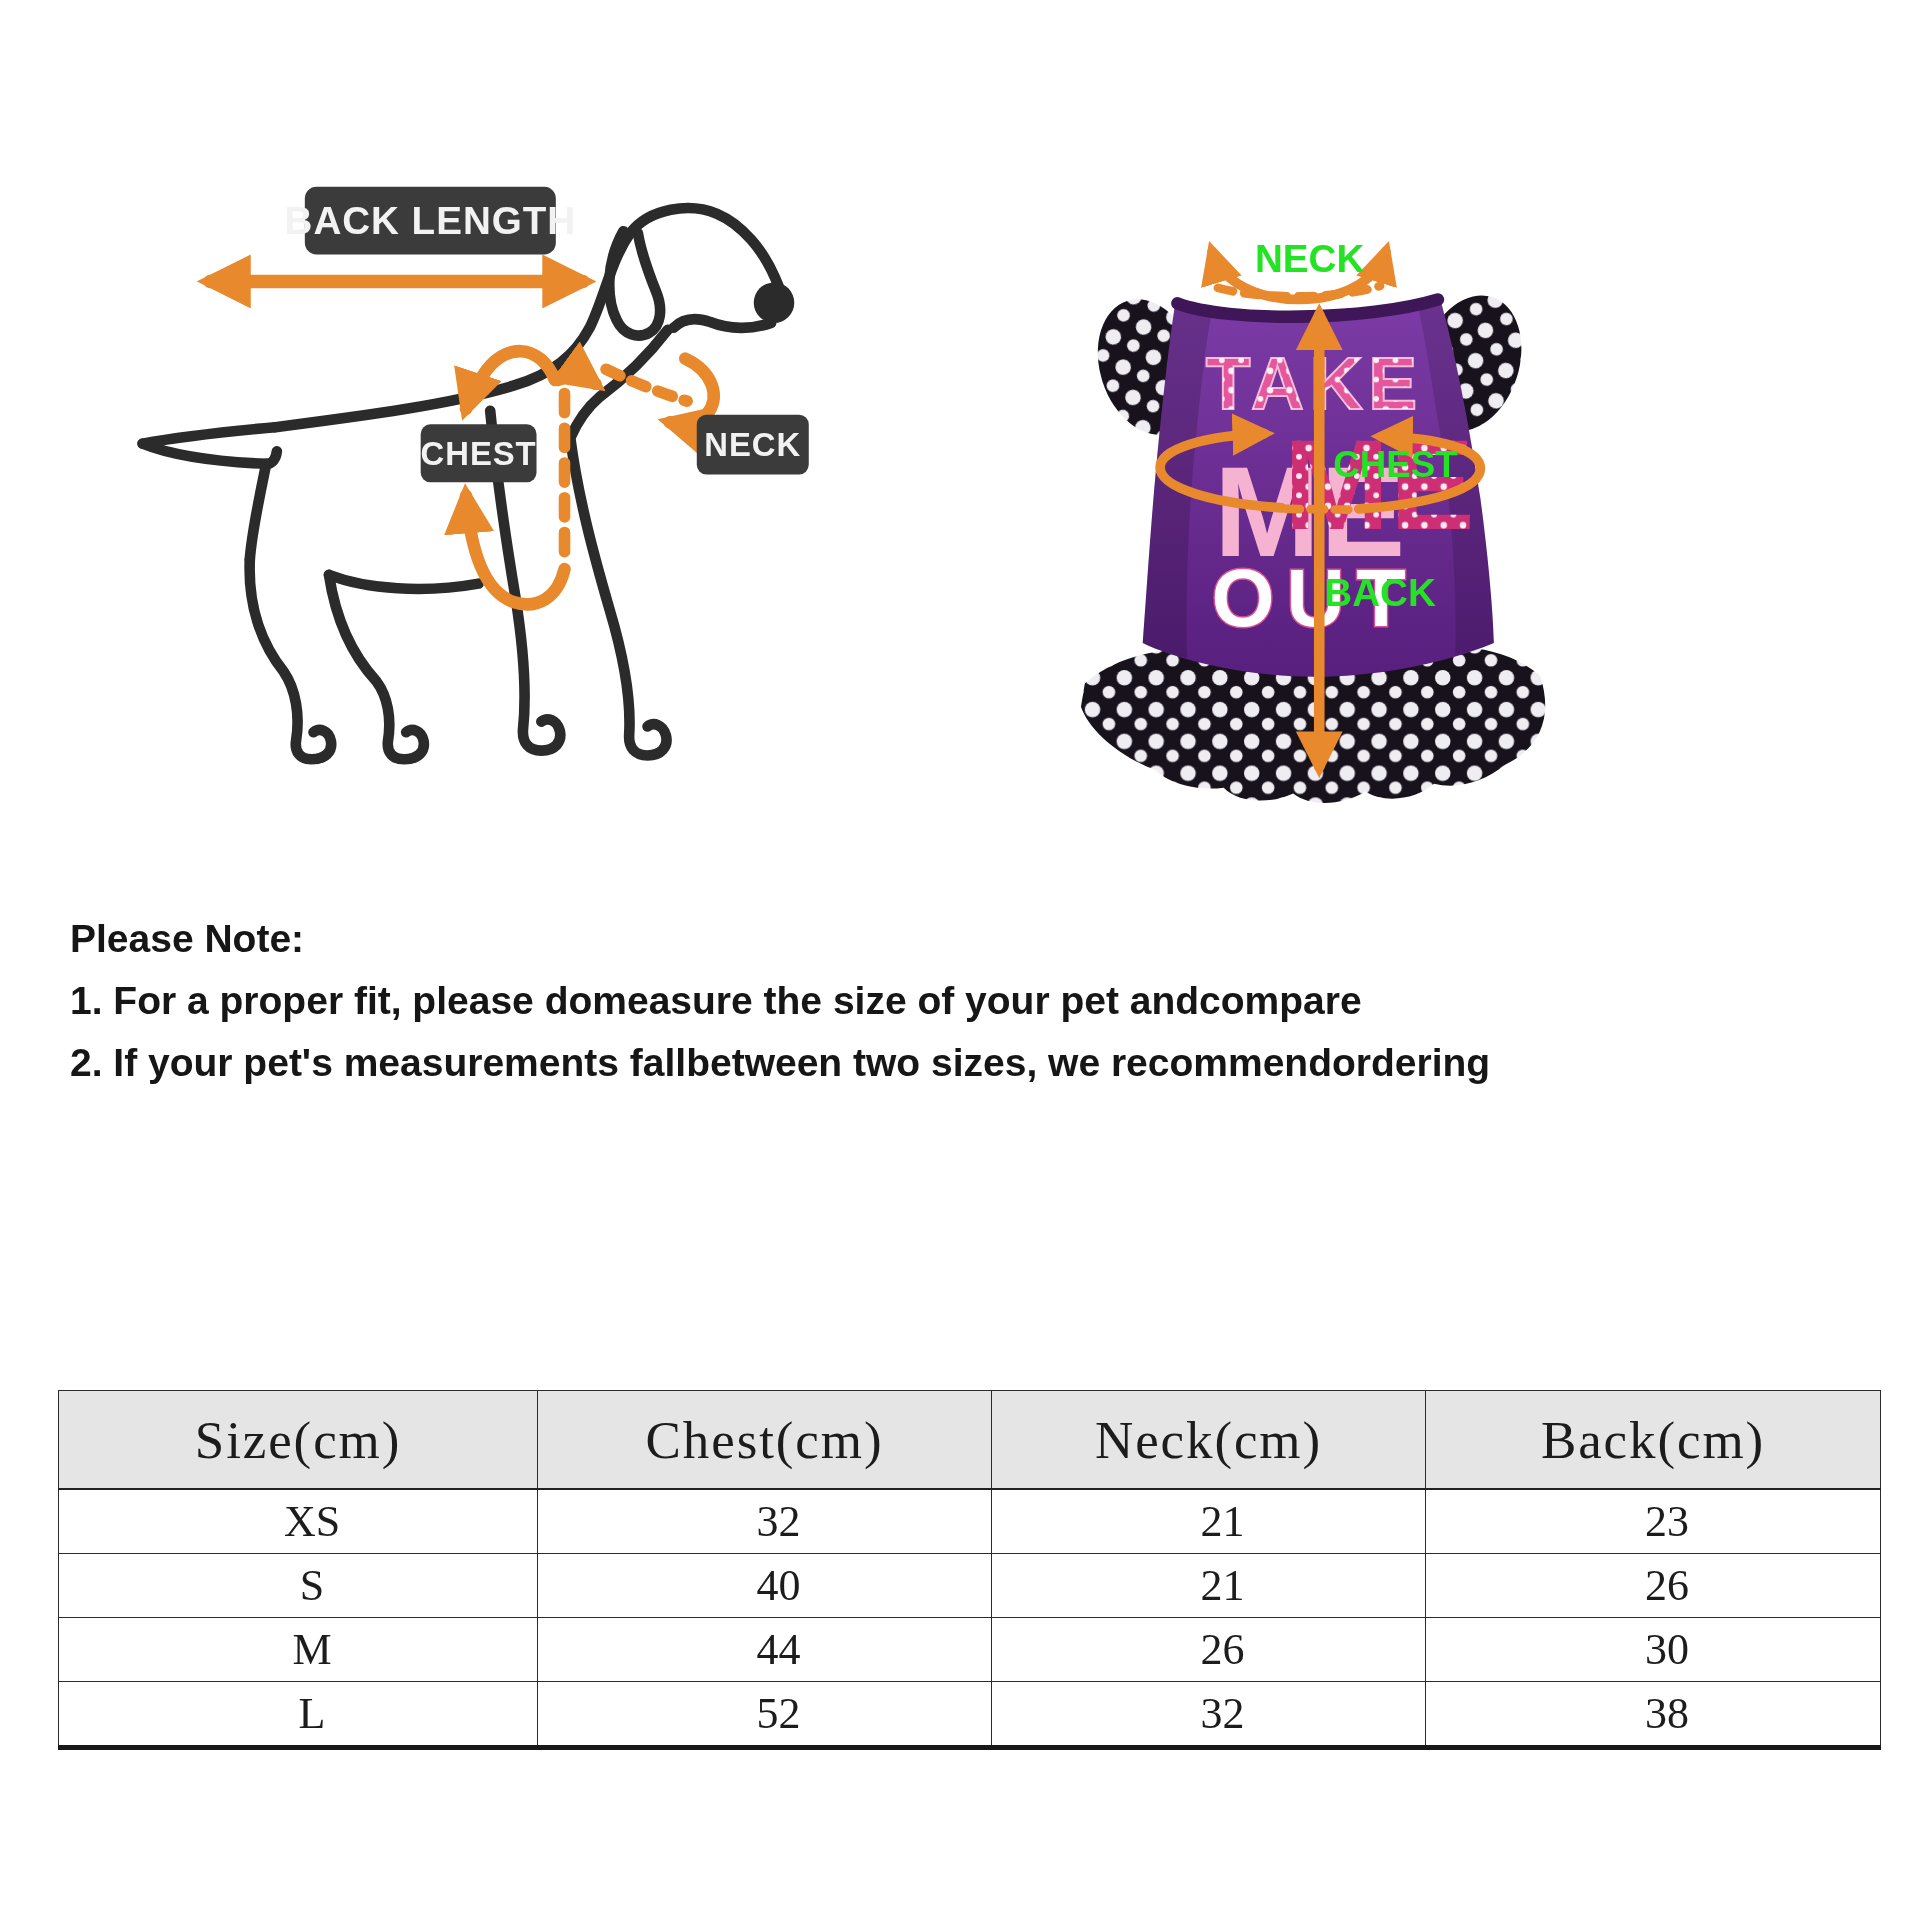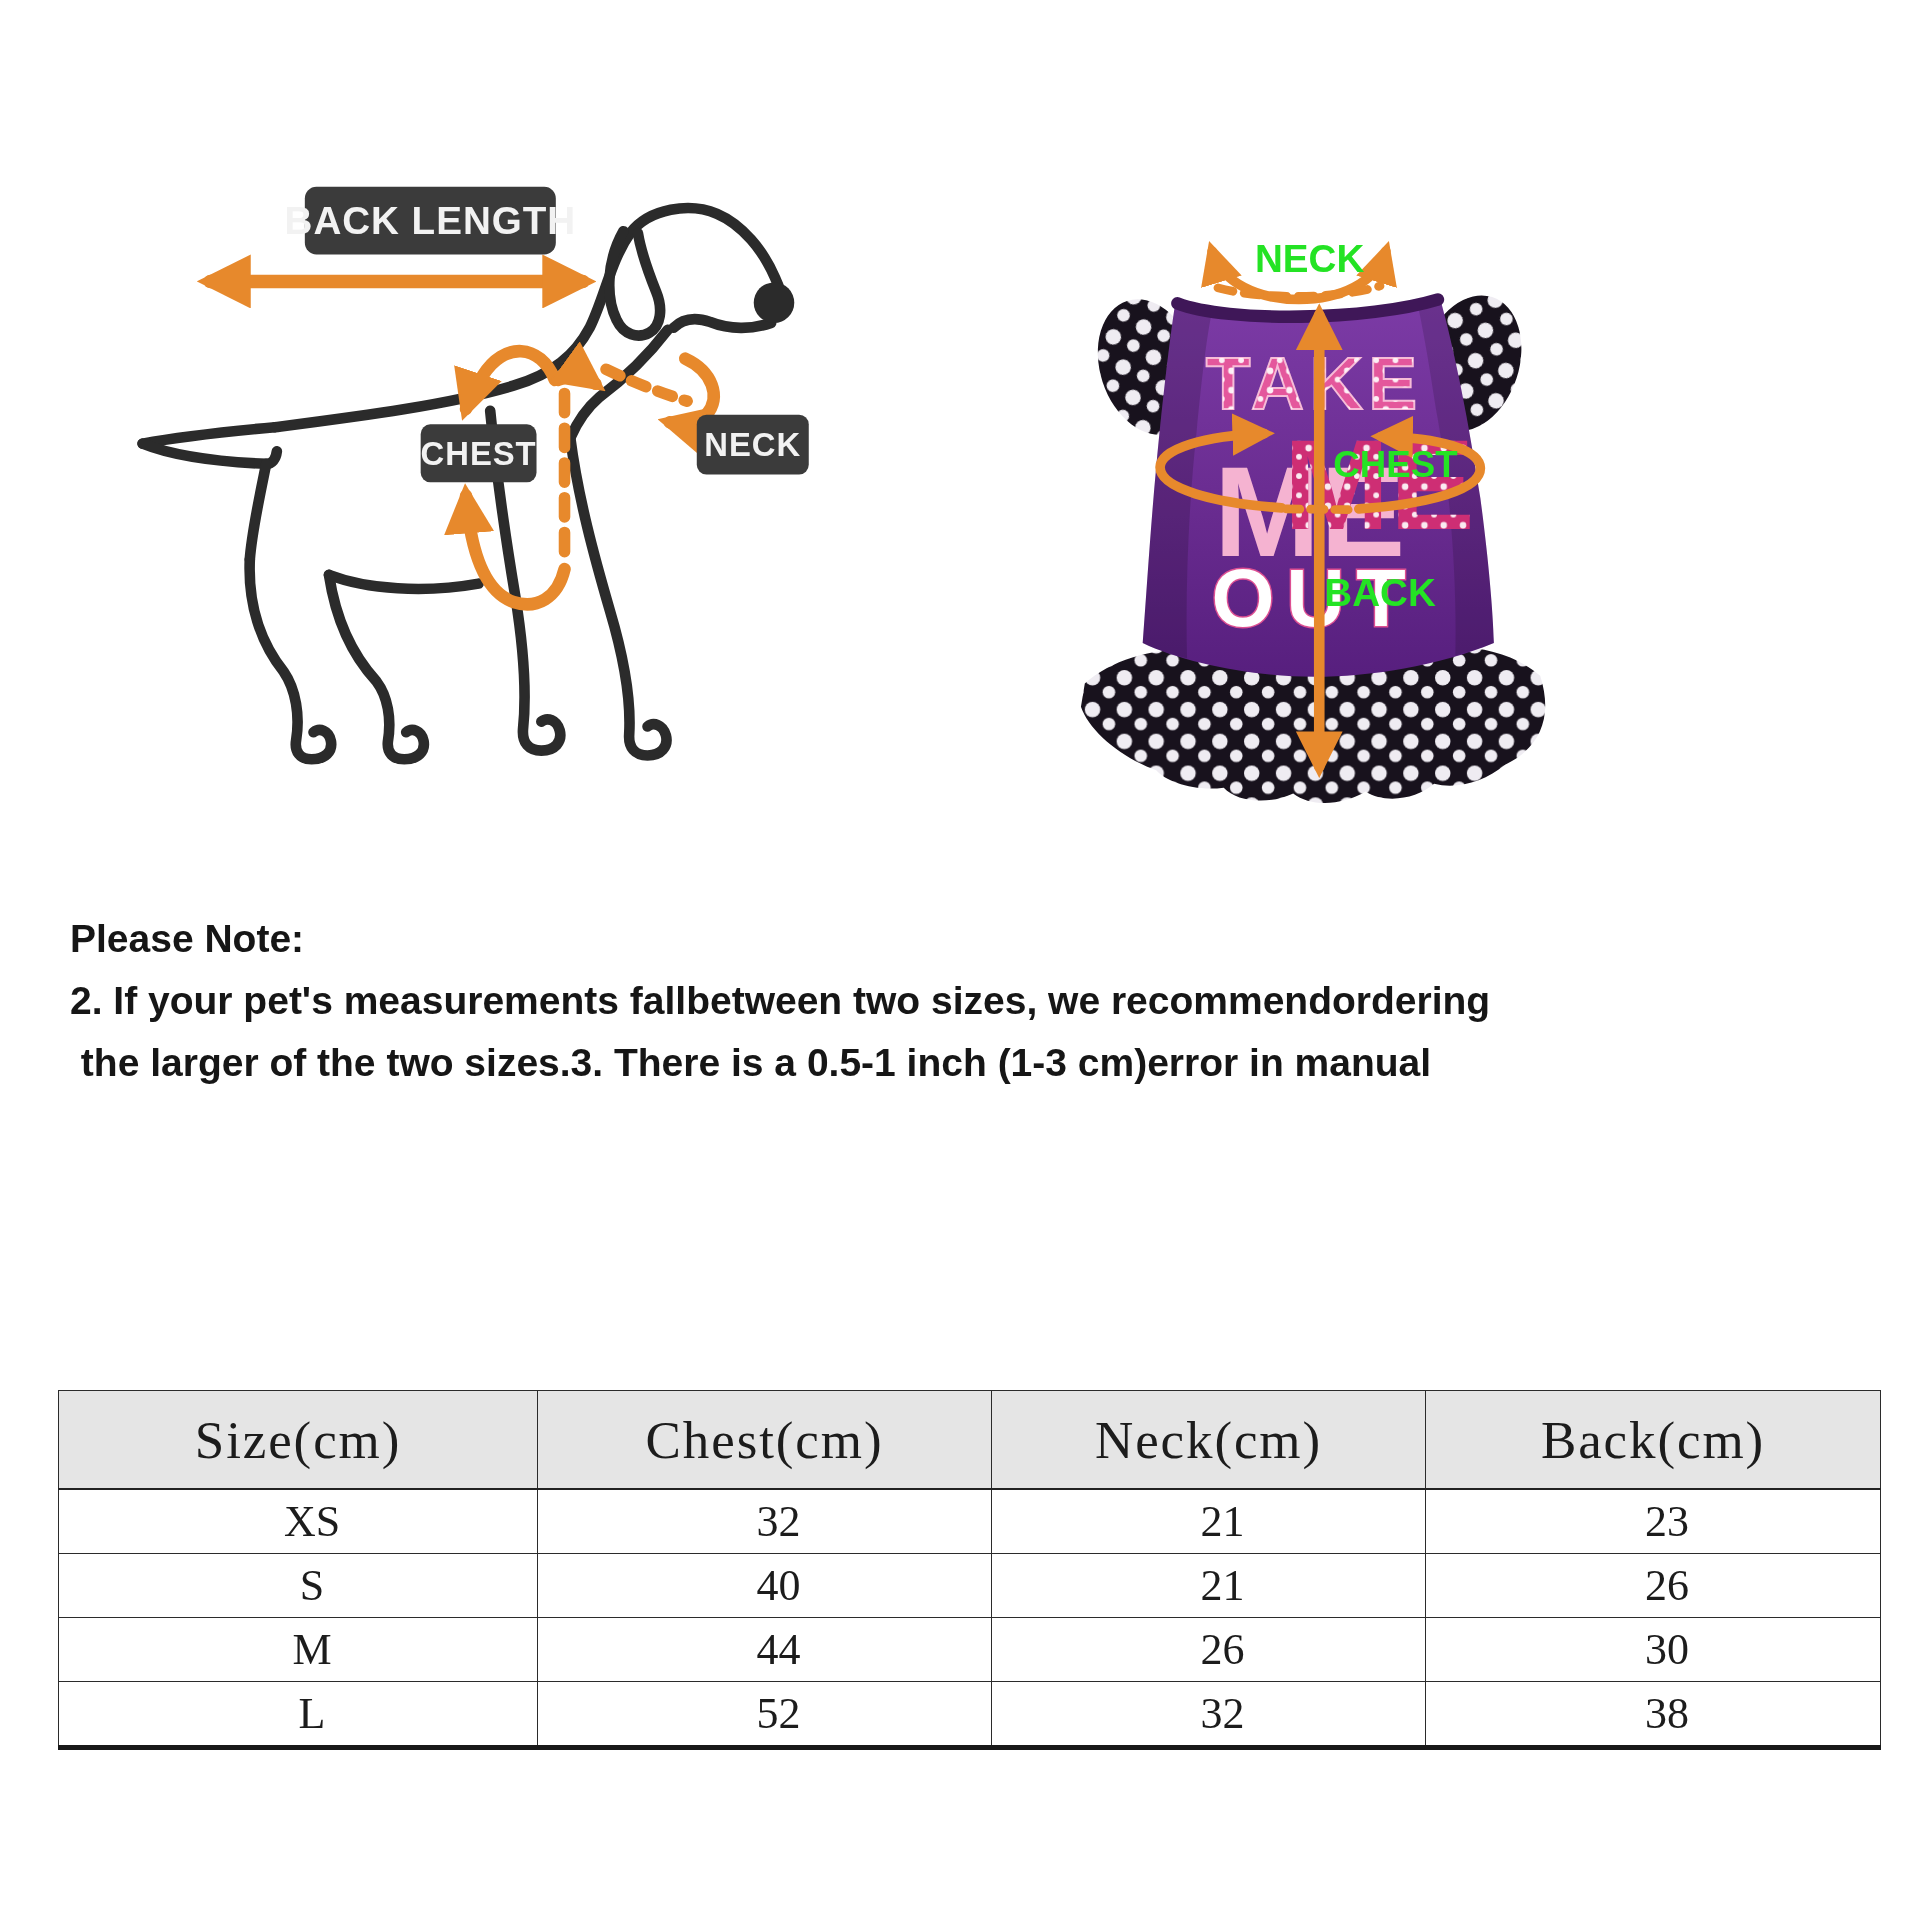--- a/index.html
+++ b/index.html
@@ -166,22 +166,22 @@
     <g font-weight="bold" fill="#24E324">
       <text x="267" y="84" text-anchor="middle" font-size="40">NECK</text>
       <text x="356" y="296" text-anchor="middle" font-size="38">CHEST</text>
       <text x="340" y="430" text-anchor="middle" font-size="40">BACK</text>
     </g>
   </svg>
 
   <div class="note">
     <div class="note-line">Please Note:</div>
     <div>
+        <div class="note-line">1. For a proper fit, please domeasure the size of your pet andcompare</div>
         <div class="note-line">2. If your pet's measurements fallbetween two sizes, we recommendordering</div>
-        <div class="note-line"> the larger of the two sizes.3. There is a 0.5-1 inch (1-3 cm)error in manual</div>
       </div>
   </div>
 
   <table class="size-table">
     <colgroup>
       <col style="width:479px">
         <col style="width:454px">
         <col style="width:434px">
         <col style="width:455px">
     </colgroup>

